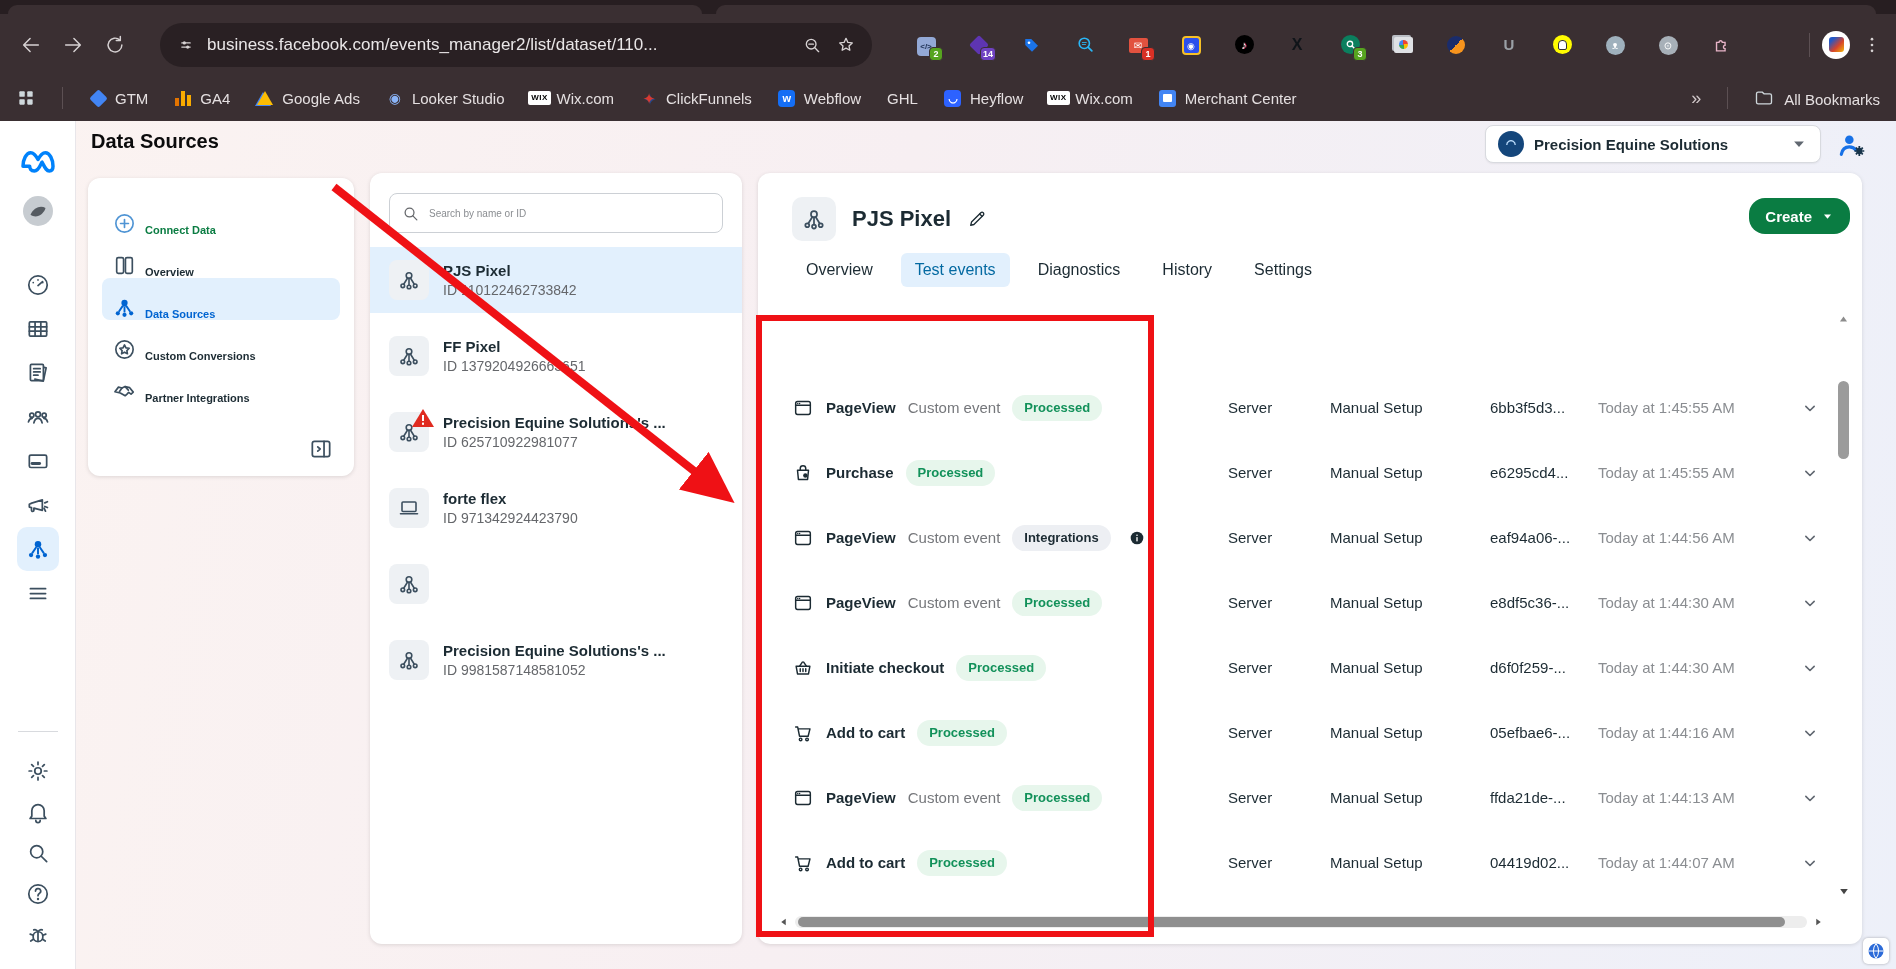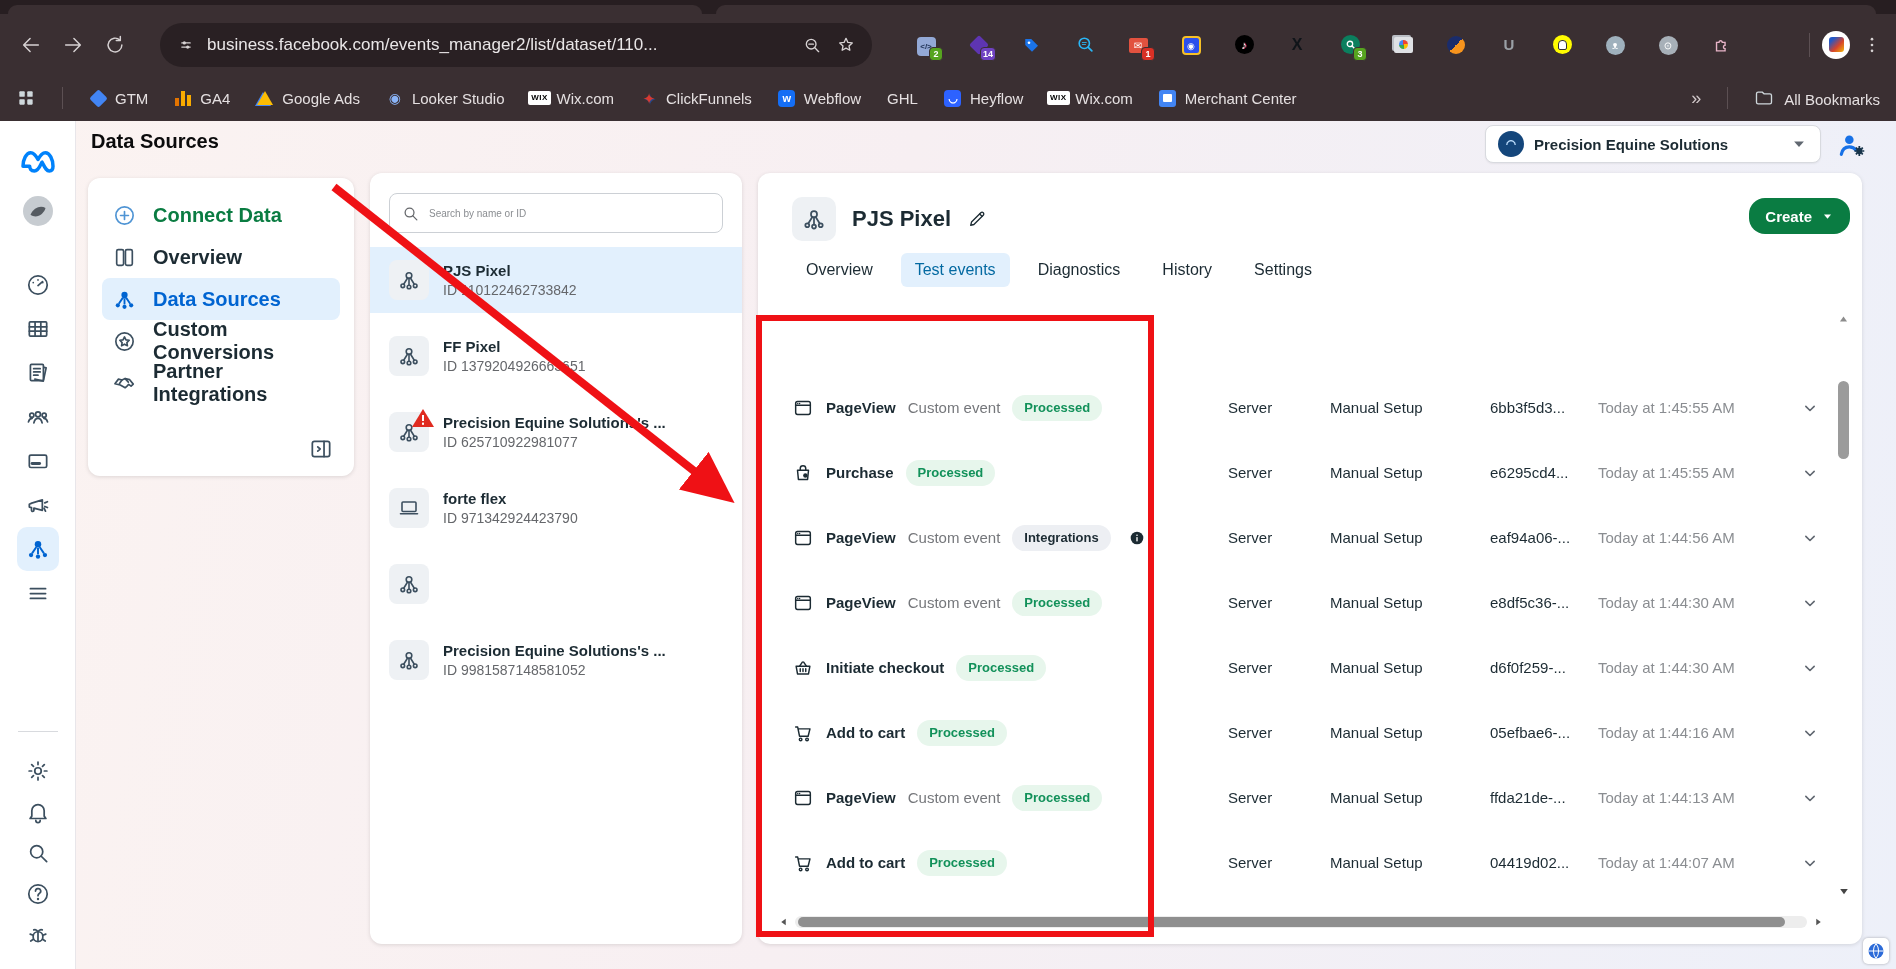--- a/index.html
+++ b/index.html
@@ -51,21 +51,21 @@
   .rail-bottom .rail-item{height:41px}
 
   .page-title{position:absolute;left:91px;top:9px;font-size:20px;font-weight:700;color:#0b0b0c;z-index:6}
   .biz-pill{position:absolute;left:1485px;top:4px;width:336px;height:38px;background:#fff;border:1px solid #d8dadf;border-radius:8px;display:flex;align-items:center;gap:10px;padding:0 12px;font-size:15px;font-weight:600;color:#1c2b33;box-shadow:0 1px 2px rgba(0,0,0,.06);z-index:6}
   .biz-avatar{width:26px;height:26px;border-radius:50%;background:#14467b;display:flex;align-items:center;justify-content:center;color:#bfe0ff;font-size:12px;flex:none}
   .biz-chev{margin-left:auto;width:18px;height:18px;color:#606770}
   .admin-ic{position:absolute;left:1836px;top:8px;width:32px;height:32px;z-index:6}
 
   .card{background:#fff;border-radius:12px;box-shadow:0 1px 4px rgba(0,0,0,.12)}
   .nav-card{position:absolute;left:88px;top:57px;width:266px;height:298px;padding:16px 14px;z-index:4}
-  .nav-item{height:42px;display:flex;align-items:center;gap:16px;padding:0 10px;border-radius:8px;font-size:20px;font-weight:600;color:#1c2b33}
+  .nav-item{height:42px;display:flex;align-items:flex-end;gap:8px;padding:0 10px;border-radius:8px;font-size:11px;font-weight:600;color:#1c2b33}
   .nav-item .ic{width:25px;height:25px;color:#3c4f5f;flex:none}
   .nav-item.connect{color:#0a7c42}
   .nav-item.connect .ic{color:#4f94d4}
   .nav-item.selected{background:#e2f0fd;color:#0064d1}
   .nav-item.selected .ic{color:#0064d1}
   .collapse-btn{position:absolute;right:20px;bottom:14px;width:26px;height:26px;color:#3c4f5f}
 
   .list-card{position:absolute;left:370px;top:52px;width:372px;height:771px;z-index:4}
   .search-box{margin:20px 19px 14px;height:40px;border:1px solid #ccd0d5;border-radius:8px;display:flex;align-items:center;padding:0 11px;gap:9px;background:#fff}
   .search-box .ic{width:19px;height:19px;color:#65676b;flex:none}

